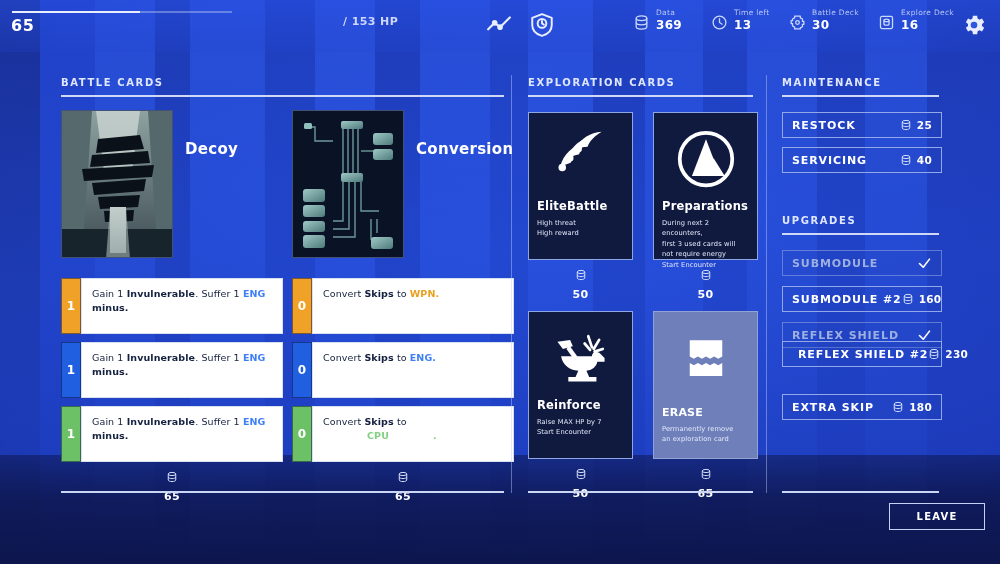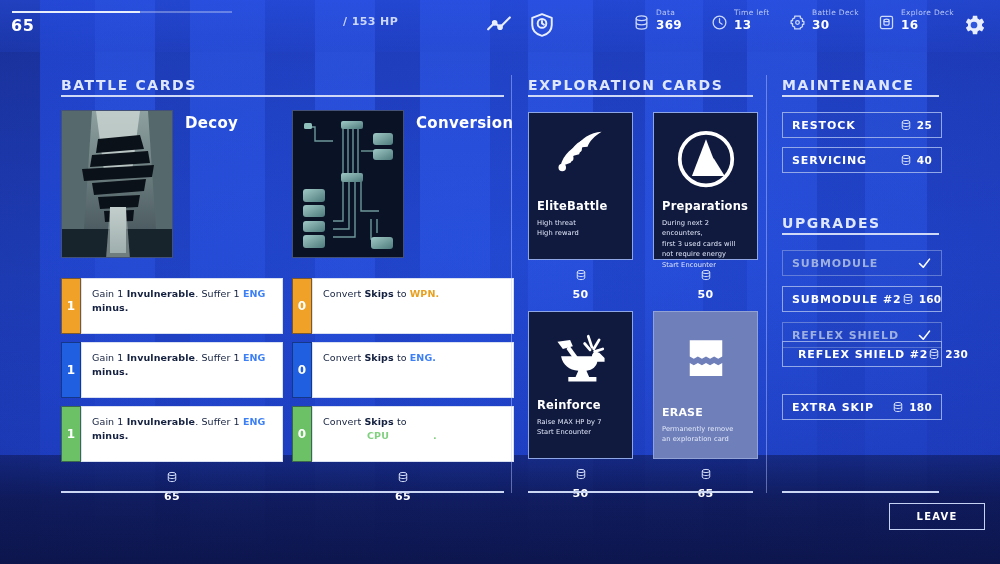--- a/index.html
+++ b/index.html
@@ -32,27 +32,27 @@
   .tb-icon svg { width:100%; height:100%; display:block; }
 
   .stat { position:absolute; top:9px; display:flex; align-items:flex-start; gap:6px; }
   .stat .s-ico { width:17px; height:17px; margin-top:5px; color:#cdd9fb; flex:none; }
   .stat .s-ico svg { width:100%; height:100%; display:block; }
   .stat .s-txt { line-height:1.05; }
   .stat .s-lab { font-size:7.5px; color:#b9c8f5; letter-spacing:.3px; display:block; margin-bottom:2px; }
   .stat .s-val { font-size:12px; font-weight:700; color:#fff; letter-spacing:.3px; display:block; }
 
   
-  .col-head { position:absolute; font-size:14px; font-weight:700; letter-spacing:1.6px; color:#dfe7ff; }
+  .col-head { position:absolute; font-size:10px; font-weight:700; letter-spacing:1.6px; color:#dfe7ff; }
   .col-rule { position:absolute; height:1.5px; background:#cfd9f7; }
 
   
   .bcard { position:absolute; width:222px; }
   .bcard .art { width:112px; height:148px; border:1px solid rgba(170,195,255,.35); overflow:hidden; position:relative; background:#0d1430; }
-  .bcard .title { position:absolute; left:124px; top:4px; font-size:15px; font-weight:700; color:#fff; letter-spacing:.3px; }
+  .bcard .title { position:absolute; left:124px; top:30px; font-size:15px; font-weight:700; color:#fff; letter-spacing:.3px; }
 
   .ability { display:flex; align-items:stretch; margin-top:8px; height:56px; }
   .ability .cost { width:20px; display:flex; align-items:center; justify-content:center;
                    font-size:12px; font-weight:700; color:#fff; border:1px solid rgba(10,16,50,.5); }
   .ability .body { flex:1; background:#fff; border:1px solid #d7dff0; padding:8px 8px 0 10px;
                    font-size:9.5px; line-height:1.45; color:#14203f; letter-spacing:.1px; }
   .ability .body b { font-weight:700; }
   .kw-wpn { color:#e8a020; font-weight:700; }
   .kw-eng { color:#3d7ff5; font-weight:700; }
   .kw-cpu { color:#7fd07f; font-weight:700;margin-left:44px; }

